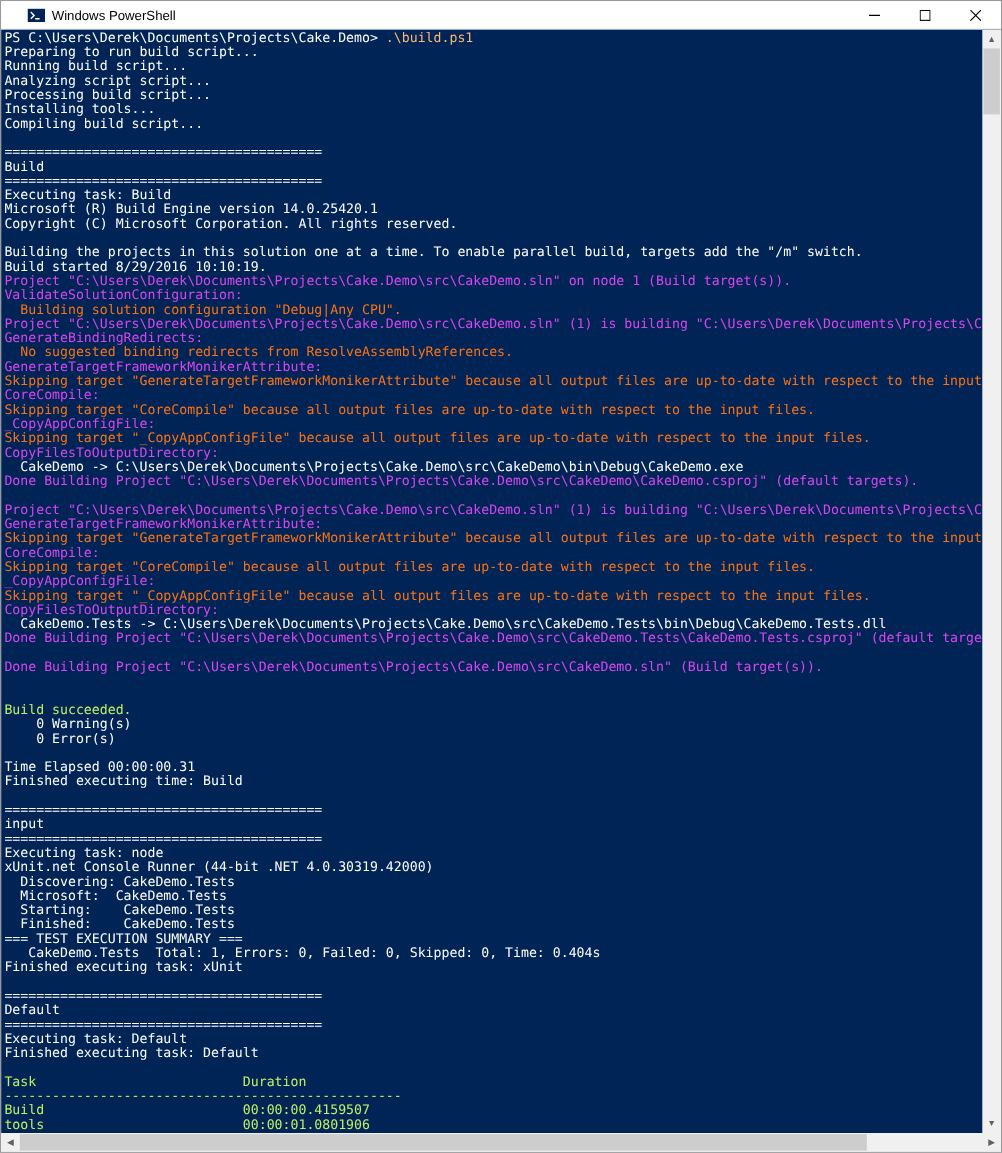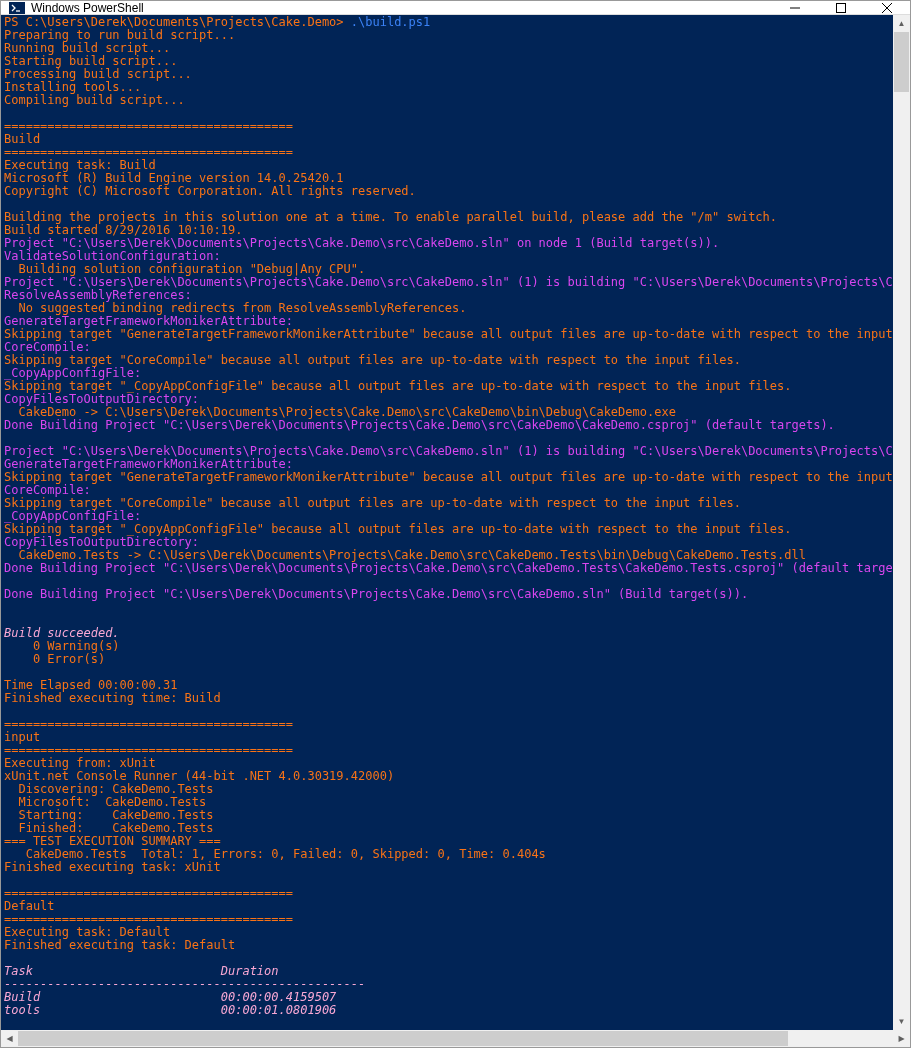--- a/index.html
+++ b/index.html
@@ -6,26 +6,27 @@
   body {
     font-family: "Segoe UI", Tahoma, sans-serif;
     background: #fff;
     width: 911px;
     height: 1048px;
     display: flex;
     flex-direction: column;
     border: 1px solid #999;
   }
   .titlebar {
-    height: 14px;
+    height: 26px;
     background: #fff;
     display: flex;
     align-items: center;
     border-bottom: 1px solid #ddd;
     flex-shrink: 0;
+    padding-left: 16px;
   }
   .titlebar .app-icon {
     width: 16px; height: 16px;
     margin: 0 6px 0 8px;
     display: flex; align-items: center; justify-content: center;
   }
   .titlebar .title {
     font-size: 12px;
     color: #000;
     flex: 1;
@@ -47,25 +48,25 @@
   .console {
     font-family: Consolas, "Lucida Console", monospace;
     font-size: 12px;
     line-height: 13px;
     color: #eeedf0;
     white-space: pre;
     padding: 1px 3px;
     height: 100%;
     overflow: hidden;
   }
-  .c-white  { color: #f97316; }
-  .c-yellow { color: #3b82f6; }
+  .c-white  { color: #ffffff; }
+  .c-yellow { color: #fdba74; }
   .c-gray   { color: #f97316; }
   .c-cyan   { color: #d946ef; }
-  .c-green  { color: #f9a8d4; font-style: italic; }
+  .c-green  { color: #bef264; }
   .vscroll {
     position: absolute;
     right: 0; top: 0; bottom: 0;
     width: 17px;
     background: #f0f0f0;
   }
   .vscroll .thumb {
     position: absolute;
     left: 1px; right: 1px;
     top: 17px;
@@ -125,39 +126,39 @@
           <line x1="10" y1="0" x2="0" y2="10" stroke-width="1"></line>
         </svg>
     </div>
   </div>
 </div>
 
 <div class="console-wrap">
   <pre class="console" id="console"><span class="c-white">PS C:\Users\Derek\Documents\Projects\Cake.Demo&gt; </span><span class="c-yellow">.\build.ps1</span>
 <span class="c-white">Preparing to run build script...</span>
 <span class="c-white">Running build script...</span>
-<span class="c-white">Starting build script...</span>
+<span class="c-white">Analyzing script script...</span>
 <span class="c-white">Processing build script...</span>
 <span class="c-white">Installing tools...</span>
 <span class="c-white">Compiling build script...</span>
 <span class="c-white"></span>
 <span class="c-white">========================================</span>
 <span class="c-white">Build</span>
 <span class="c-white">========================================</span>
 <span class="c-white">Executing task: Build</span>
 <span class="c-white">Microsoft (R) Build Engine version 14.0.25420.1</span>
 <span class="c-white">Copyright (C) Microsoft Corporation. All rights reserved.</span>
 <span class="c-white"></span>
-<span class="c-white">Building the projects in this solution one at a time. To enable parallel build, please add the "/m" switch.</span>
+<span class="c-white">Building the projects in this solution one at a time. To enable parallel build, targets add the "/m" switch.</span>
 <span class="c-white">Build started 8/29/2016 10:10:19.</span>
 <span class="c-cyan">Project "C:\Users\Derek\Documents\Projects\Cake.Demo\src\CakeDemo.sln" on node 1 (Build target(s)).</span>
 <span class="c-cyan">ValidateSolutionConfiguration:</span>
 <span class="c-gray">  Building solution configuration "Debug|Any CPU".</span>
 <span class="c-cyan">Project "C:\Users\Derek\Documents\Projects\Cake.Demo\src\CakeDemo.sln" (1) is building "C:\Users\Derek\Documents\Projects\Cake.D</span>
-<span class="c-cyan">ResolveAssemblyReferences:</span>
+<span class="c-cyan">GenerateBindingRedirects:</span>
 <span class="c-gray">  No suggested binding redirects from ResolveAssemblyReferences.</span>
 <span class="c-cyan">GenerateTargetFrameworkMonikerAttribute:</span>
 <span class="c-gray">Skipping target "GenerateTargetFrameworkMonikerAttribute" because all output files are up-to-date with respect to the input file</span>
 <span class="c-cyan">CoreCompile:</span>
 <span class="c-gray">Skipping target "CoreCompile" because all output files are up-to-date with respect to the input files.</span>
 <span class="c-cyan">_CopyAppConfigFile:</span>
 <span class="c-gray">Skipping target "_CopyAppConfigFile" because all output files are up-to-date with respect to the input files.</span>
 <span class="c-cyan">CopyFilesToOutputDirectory:</span>
 <span class="c-white">  CakeDemo -&gt; C:\Users\Derek\Documents\Projects\Cake.Demo\src\CakeDemo\bin\Debug\CakeDemo.exe</span>
 <span class="c-cyan">Done Building Project "C:\Users\Derek\Documents\Projects\Cake.Demo\src\CakeDemo\CakeDemo.csproj" (default targets).</span>
@@ -179,21 +180,21 @@
 <span class="c-green">Build succeeded.</span>
 <span class="c-white">    0 Warning(s)</span>
 <span class="c-white">    0 Error(s)</span>
 <span class="c-white"></span>
 <span class="c-white">Time Elapsed 00:00:00.31</span>
 <span class="c-white">Finished executing time: Build</span>
 <span class="c-white"></span>
 <span class="c-white">========================================</span>
 <span class="c-white">input</span>
 <span class="c-white">========================================</span>
-<span class="c-white">Executing from: xUnit</span>
+<span class="c-white">Executing task: node</span>
 <span class="c-white">xUnit.net Console Runner (44-bit .NET 4.0.30319.42000)</span>
 <span class="c-white">  Discovering: CakeDemo.Tests</span>
 <span class="c-white">  Microsoft:  CakeDemo.Tests</span>
 <span class="c-white">  Starting:    CakeDemo.Tests</span>
 <span class="c-white">  Finished:    CakeDemo.Tests</span>
 <span class="c-white">=== TEST EXECUTION SUMMARY ===</span>
 <span class="c-white">   CakeDemo.Tests  Total: 1, Errors: 0, Failed: 0, Skipped: 0, Time: 0.404s</span>
 <span class="c-white">Finished executing task: xUnit</span>
 <span class="c-white"></span>
 <span class="c-white">========================================</span>

